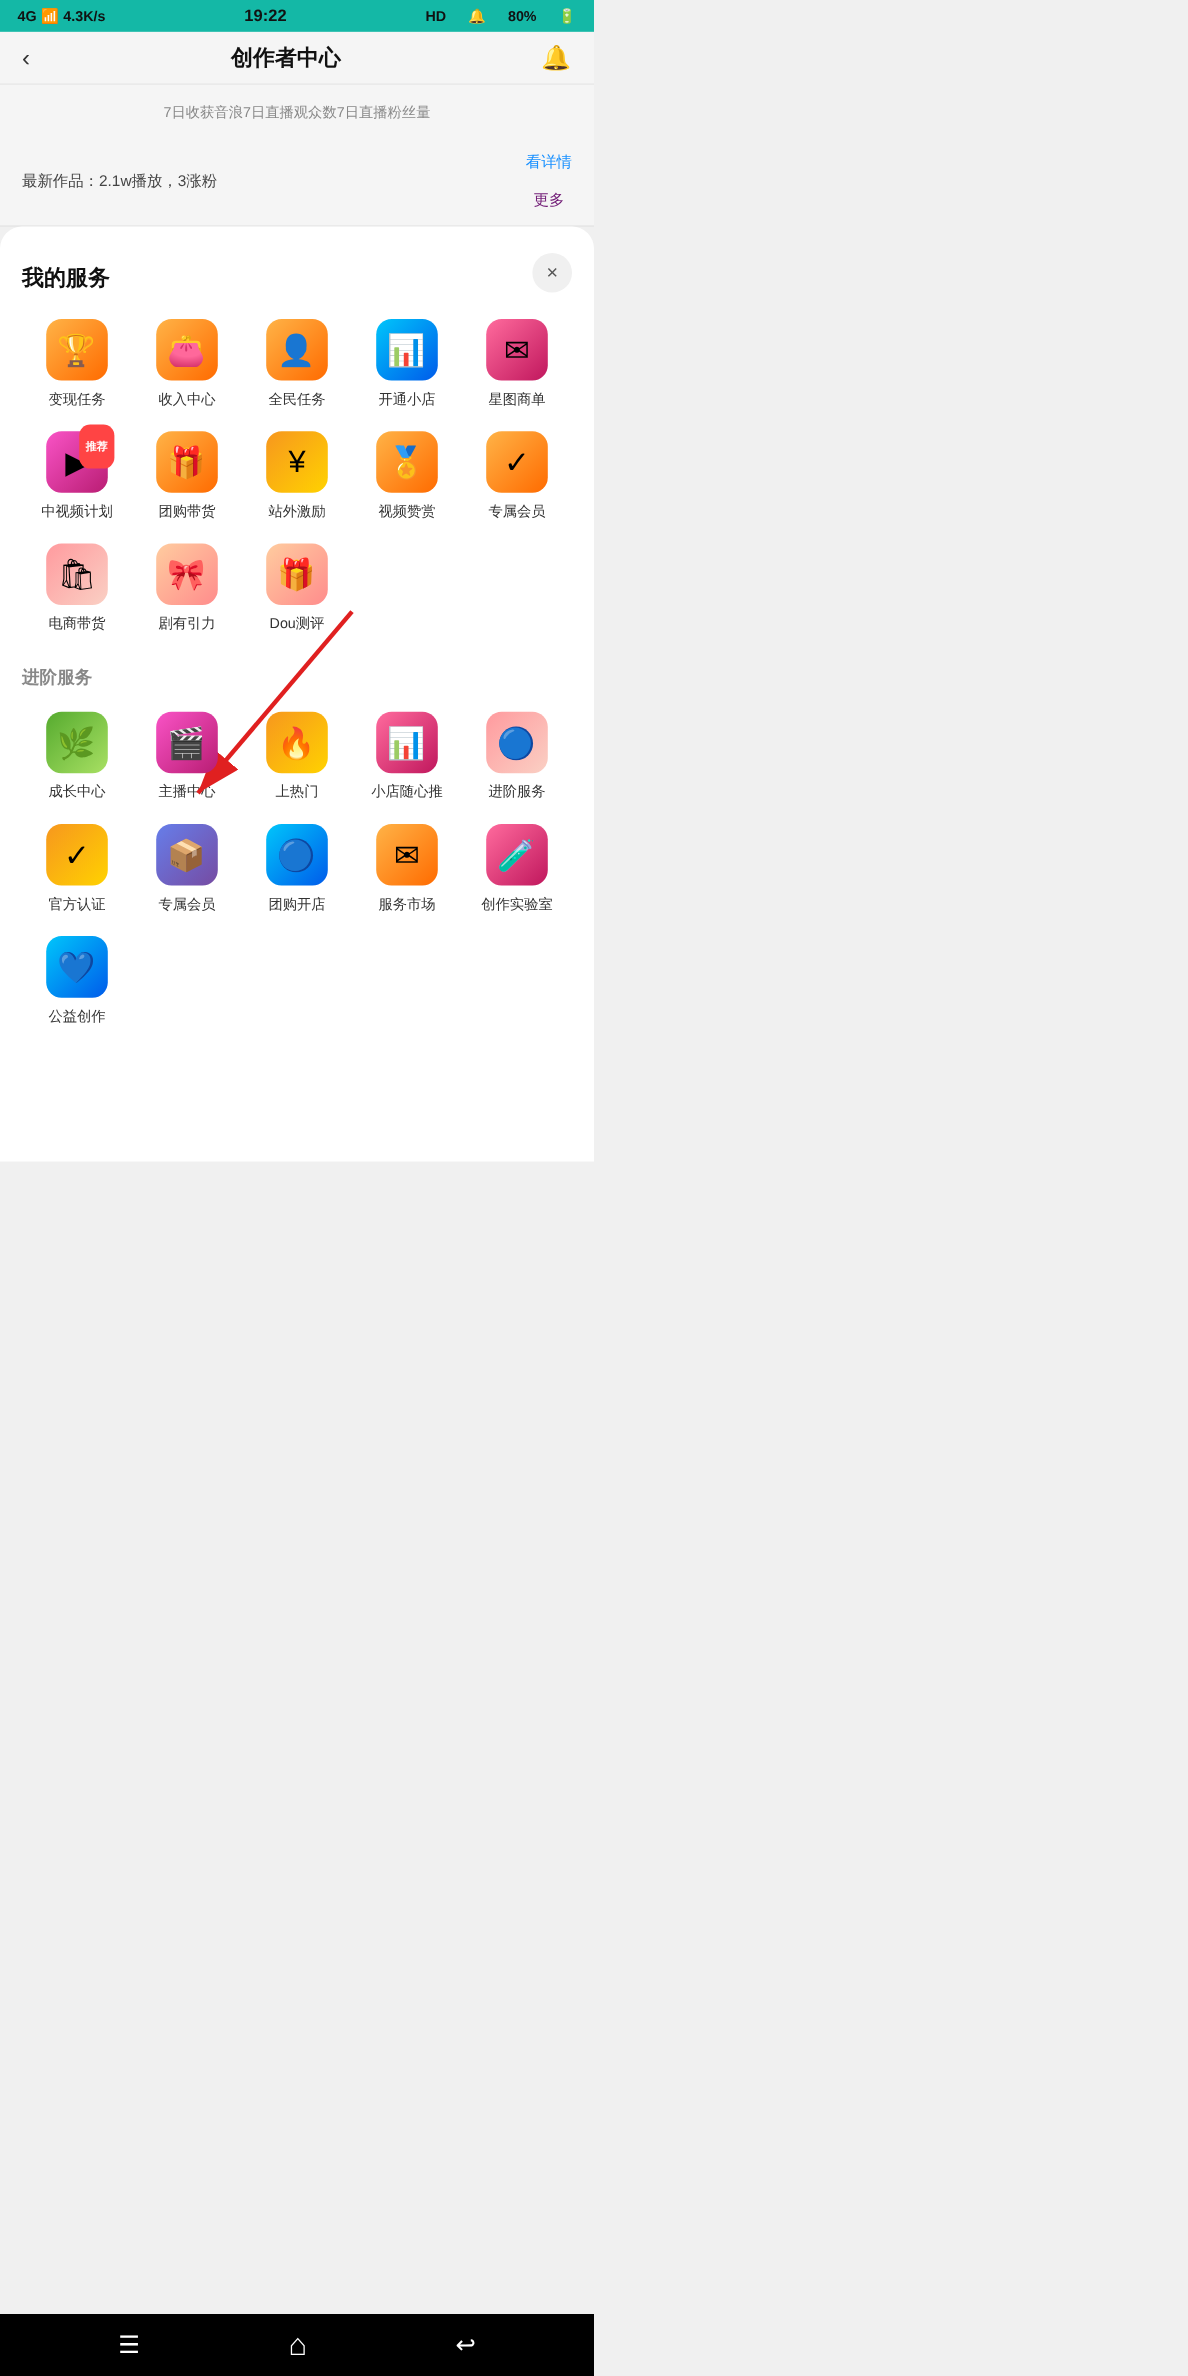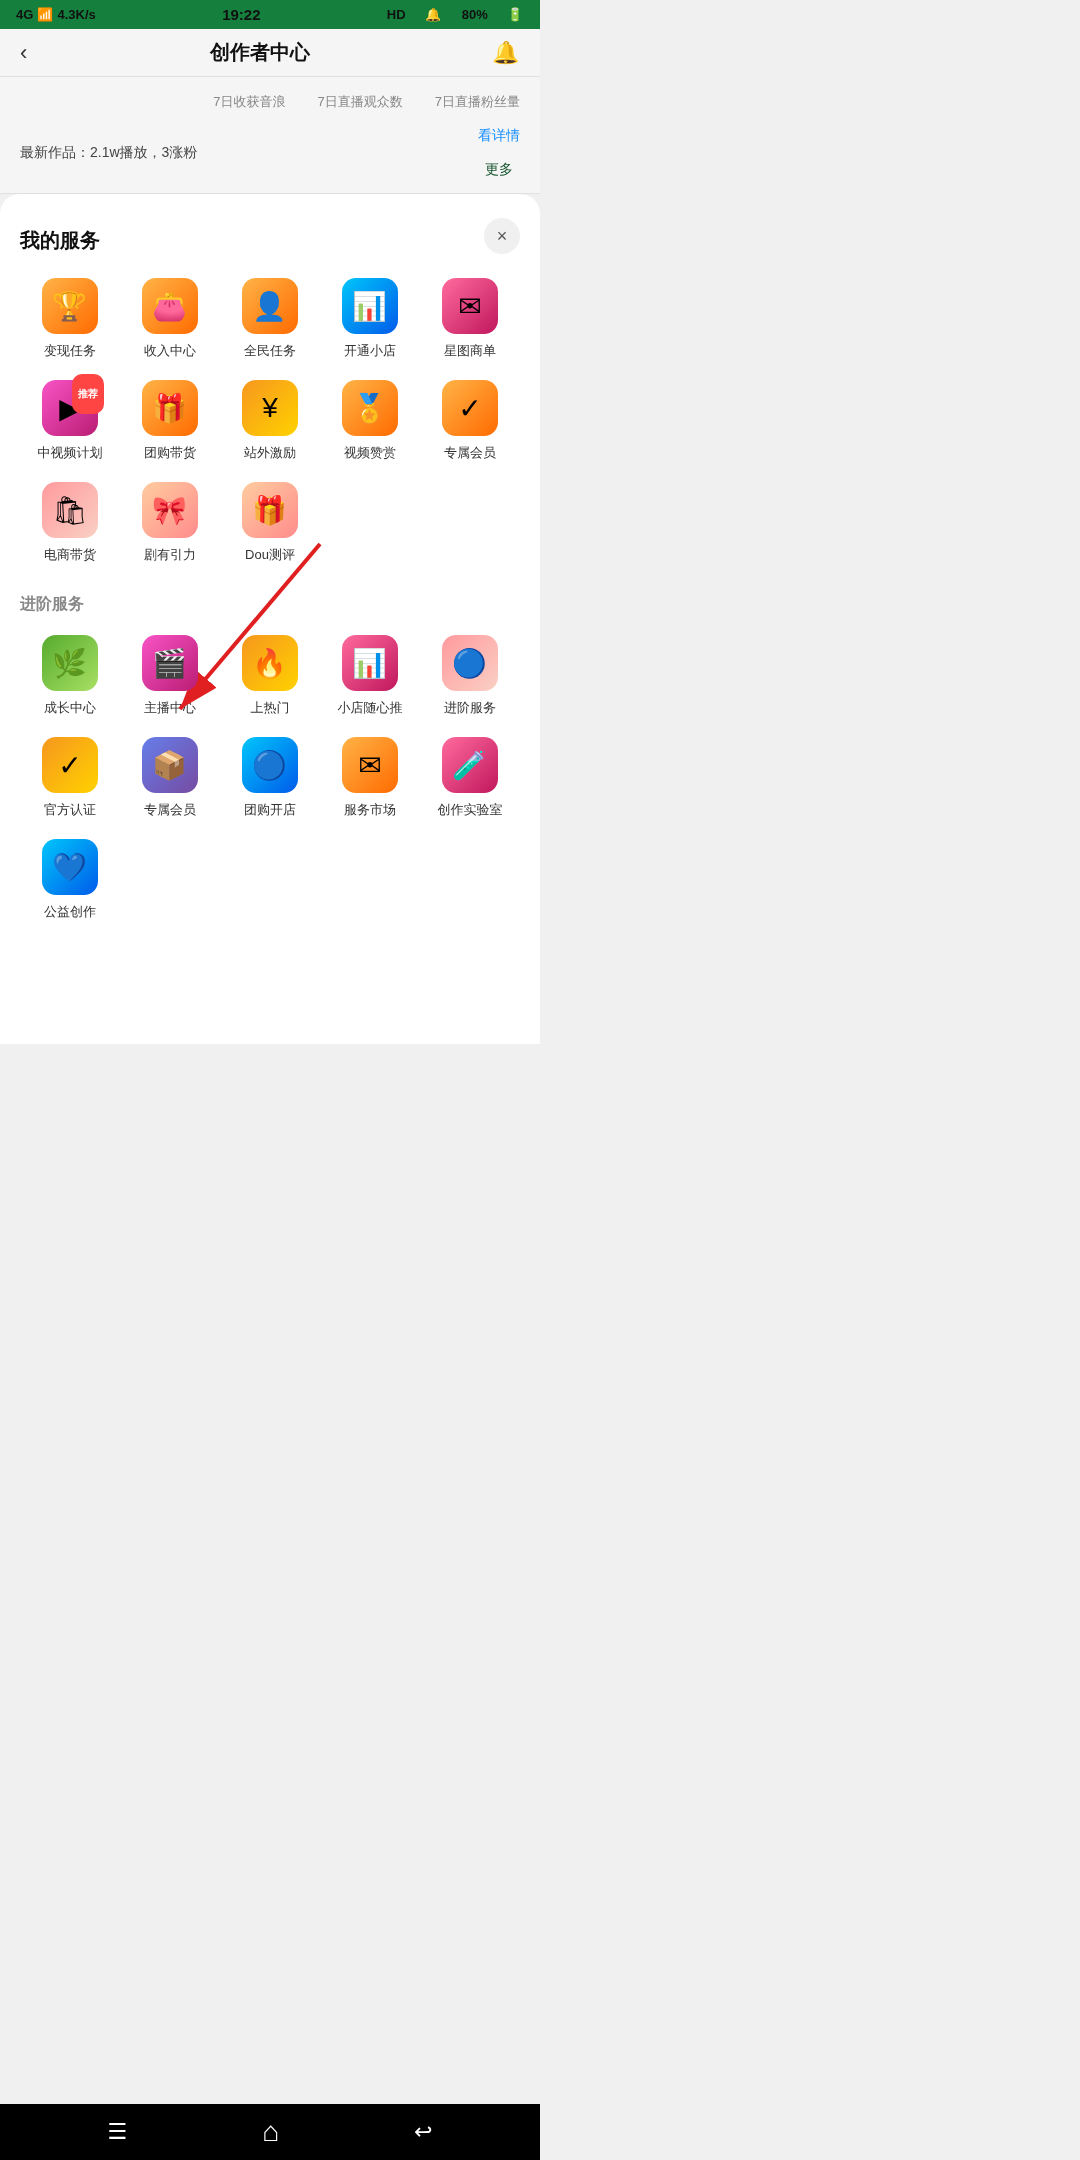--- a/index.html
+++ b/index.html
@@ -7,21 +7,21 @@
     body {
       width: 540px;
       min-height: 1080px;
       background: #f0f0f0;
       font-family: -apple-system, 'PingFang SC', 'Helvetica Neue', sans-serif;
       overflow-x: hidden;
     }
 
     
     .status-bar {
-      background: #15803d;
+      background: #14b8a6;
       display: flex;
       justify-content: space-between;
       align-items: center;
       padding: 6px 16px;
       font-size: 13px;
       font-weight: 600;
       color: #111;
     }
     .status-left { display: flex; align-items: center; gap: 4px; }
     .status-right { display: flex; align-items: center; gap: 20px; }
@@ -47,23 +47,22 @@
     }
 
     
     .top-banner {
       background: #f5f5f5;
       padding: 16px 20px 10px;
       border-bottom: 1px solid #e0e0e0;
     }
     .stats-row {
       display: flex;
-      justify-content: flex-end;
-      margin-bottom: 12px;
-      gap: 32px;
+      justify-content: center;
+      margin-bottom: 24px;
     }
     .stat-label {
       font-size: 13px;
       color: #888;
       text-align: center;
     }
     .latest-work-row {
       display: flex;
       justify-content: space-between;
       align-items: center;
@@ -79,21 +78,21 @@
       gap: 16px;
       align-items: center;
       flex-direction: column;
     }
     .action-link-blue {
       color: #1890ff;
       font-size: 14px;
       cursor: pointer;
     }
     .action-link-gray {
-      color: #14532d;
+      color: #701a75;
       font-size: 14px;
       cursor: pointer;
     }
 
     
     .main-panel {
       background: #fff;
       border-radius: 20px 20px 0 0;
       margin-top: 0;
       padding: 24px 20px 30px;

